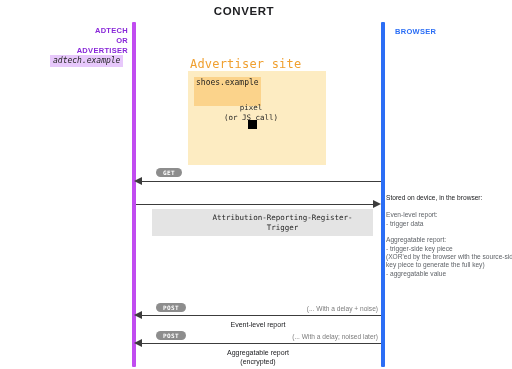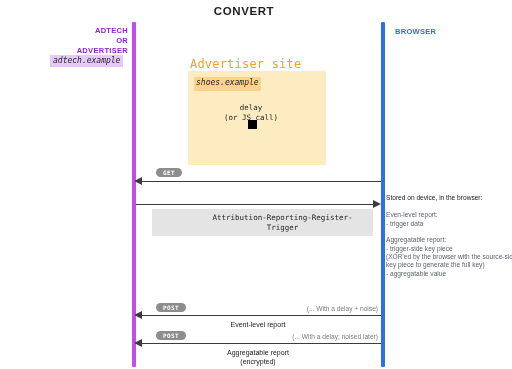--- a/index.html
+++ b/index.html
@@ -88,25 +88,24 @@
     color: #f0a030;
     letter-spacing: 0.2px;
   }
   #advertiser-site-box {
     left: 176px; top: 71px;
     width: 138px; height: 94px;
     background: #fdecc2;
   }
   #advertiser-domain-badge {
     left: 182px; top: 77px;
-    padding: 1px 2px 4px 2px;
+    padding: 1px 2px 19px 2px;
     background: #fbd38b;
     color: #1f1f1f;
     font-family: "DejaVu Sans Mono", monospace;
-    font-style: italic;
     font-size: 8px;
     white-space: nowrap;
   }
   #pixel-caption {
     left: 196px; top: 103px;
     width: 86px;
     text-align: center;
     font-family: "DejaVu Sans Mono", monospace;
     font-size: 7.5px;
     line-height: 9.5px;
@@ -240,21 +239,21 @@
     <div>ADTECH</div>
     <div>OR</div>
     <div>ADVERTISER</div>
   </div>
 
   <div class="abs" id="actor-browser-label">BROWSER</div>
 
   <div class="abs" id="advertiser-site-title">Advertiser site</div>
   <div class="abs" id="advertiser-site-box"></div>
   <div class="abs" id="advertiser-domain-badge">shoes.example</div>
-  <div class="abs pre" id="pixel-caption">delay
+  <div class="abs pre" id="pixel-caption">pixel
 (or JS call)</div>
   <div class="abs" id="pixel-square"></div>
 
   <div class="abs method-badge" id="badge-get">GET</div>
   <div class="abs arrow-line" id="arrow-get-line"></div>
   <div class="abs arrow-head left" id="arrow-get-head"></div>
 
   <div class="abs arrow-line" id="arrow-trigger-line"></div>
   <div class="abs arrow-head right" id="arrow-trigger-head"></div>
   <div class="abs" id="register-trigger-box">

